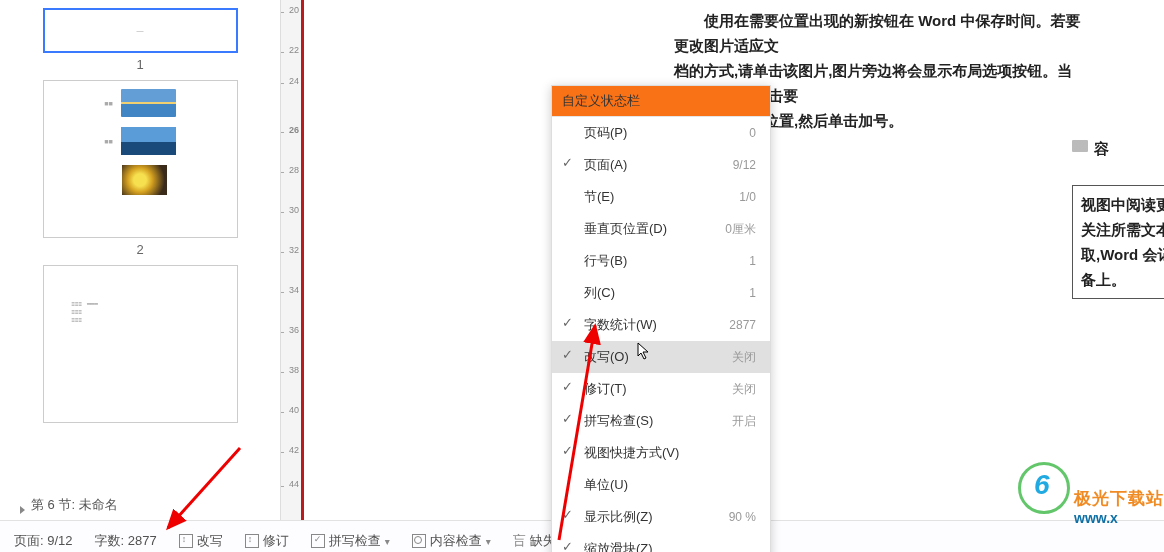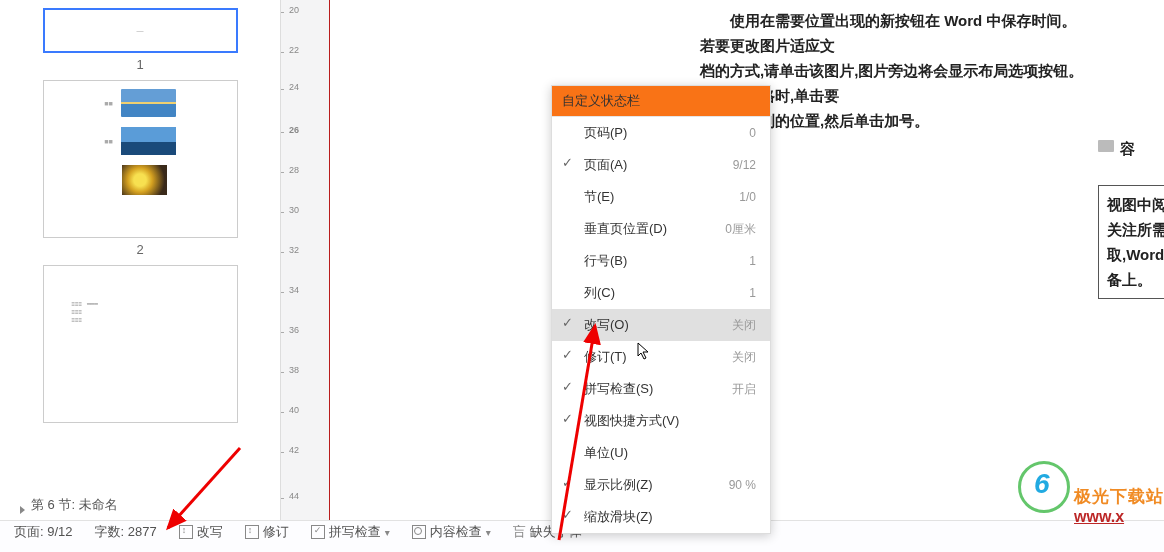--- a/index.html
+++ b/index.html
@@ -72,24 +72,24 @@
   display: flex;
   align-items: flex-end;
   gap: 6px;
   font-size: 13px;
   color: #555;
 }
 .triangle { width: 0; height: 0; border-left: 5px solid #888; border-top: 4px solid transparent; border-bottom: 4px solid transparent; }
 
 
 .ruler {
-  width: 50px;
+  width: 24px;
   background: #f4f4f5;
   border-left: 1px solid #ddd;
-  border-right: 1px solid #b91c1c;
+  border-right: 3px solid #b91c1c;
   position: relative;
   font-size: 9px;
   color: #888;
 }
 .ruler-tick { position: absolute; left: 4px; width: 18px; text-align: center; }
 .ruler-tick::before { content: ''; position: absolute; left: -4px; top: 7px; width: 3px; height: 1px; background: #aaa; }
 
 
 .docarea {
   flex: 1;
@@ -178,21 +178,21 @@
   z-index: 60;
   pointer-events: none;
 }
 
 
 .statusbar {
   height: 32px;
   background: #fdfdff;
   border-top: 1px solid #e2e2e2;
   display: flex;
-  align-items: flex-start;
+  align-items: flex-end;
   gap: 14px;
   padding: 0 10px;
   font-size: 13px;
   color: #525252;
 }
 .sb-item { display: inline-flex; align-items: center; gap: 4px; padding: 2px 4px; cursor: pointer; }
 .sb-icon {
   width: 14px;
   height: 14px;
   display: inline-block;
@@ -226,21 +226,21 @@
   font-size: 28px;
   font-weight: bold;
   color: #16a6e0;
   position: absolute;
   left: 13px;
   top: 4px;
   font-style: italic;
 }
 .wm-text { display: flex; flex-direction: column; margin-left: 4px; font-weight: bold; }
 .wm-cn { color: #f08519; font-size: 17px; letter-spacing: 1px; margin-top: 37px; }
-.wm-en { color: #b91c1c; font-size: 16px; text-decoration: underline; }
+.wm-en { color: #0369a1; font-size: 14px; }
 </style>
 </head>
 <body>
 
 <div class="container">
 
   <div class="sidebar">
     <div class="thumb-page first">
       <div class="thumb-label">—</div>
     </div>
@@ -268,31 +268,31 @@
 
     <div class="section-nav">
       <span class="triangle"></span>
       <span>第 6 节: 未命名</span>
     </div>
   </div>
 
   <div class="ruler" id="ruler">
       <div class="ruler-tick" style="top: 5px;">20</div>
       <div class="ruler-tick" style="top: 45px;">22</div>
-      <div class="ruler-tick" style="top: 82px;">24</div>
+      <div class="ruler-tick" style="top: 76px;">24</div>
       <div class="ruler-tick" style="top: 125px; font-weight: bold;">26</div>
       <div class="ruler-tick" style="top: 165px;">28</div>
       <div class="ruler-tick" style="top: 205px;">30</div>
       <div class="ruler-tick" style="top: 245px;">32</div>
       <div class="ruler-tick" style="top: 285px;">34</div>
       <div class="ruler-tick" style="top: 325px;">36</div>
       <div class="ruler-tick" style="top: 365px;">38</div>
       <div class="ruler-tick" style="top: 405px;">40</div>
       <div class="ruler-tick" style="top: 445px;">42</div>
-      <div class="ruler-tick" style="top: 491px;">44</div>
+      <div class="ruler-tick" style="top: 479px;">44</div>
     </div>
 
   <div class="docarea">
     <div class="para1">使用在需要位置出现的新按钮在 Word 中保存时间。若要更改图片适应文</div>
     <div class="para-lines" style="margin-left:340px">档的方式,请单击该图片,图片旁边将会显示布局选项按钮。当处理表格时,单击要</div>
     <div class="para-lines" style="margin-left:340px">添加行或列的位置,然后单击加号。</div>
 
     <div class="tiny-icon"></div>
     <div class="tiny-txt">容</div>
 
@@ -352,20 +352,24 @@
         <span class="val">0厘米</span>
       </div>
       <div class="ctx-item">
         <span>行号(B)</span>
         <span class="val">1</span>
       </div>
       <div class="ctx-item">
         <span>列(C)</span>
         <span class="val">1</span>
       </div>
+      <div class="ctx-item ctx-check">
+        <span>字数统计(W)</span>
+        <span class="val">2877</span>
+      </div>
       <div class="ctx-item ctx-check highlight">
         <span>改写(O)</span>
         <span class="val">关闭</span>
       </div>
       <div class="ctx-item ctx-check">
         <span>修订(T)</span>
         <span class="val">关闭</span>
       </div>
       <div class="ctx-item ctx-check">
         <span>拼写检查(S)</span>

